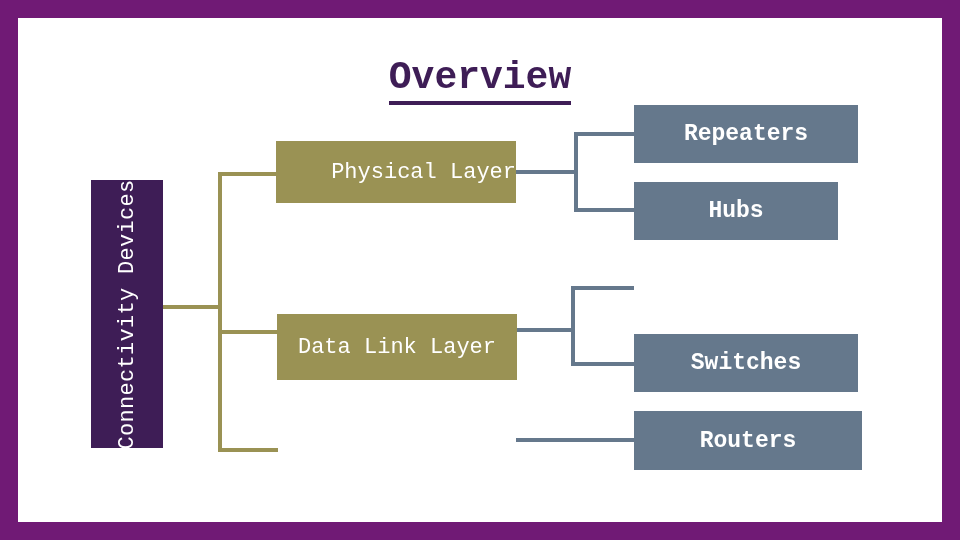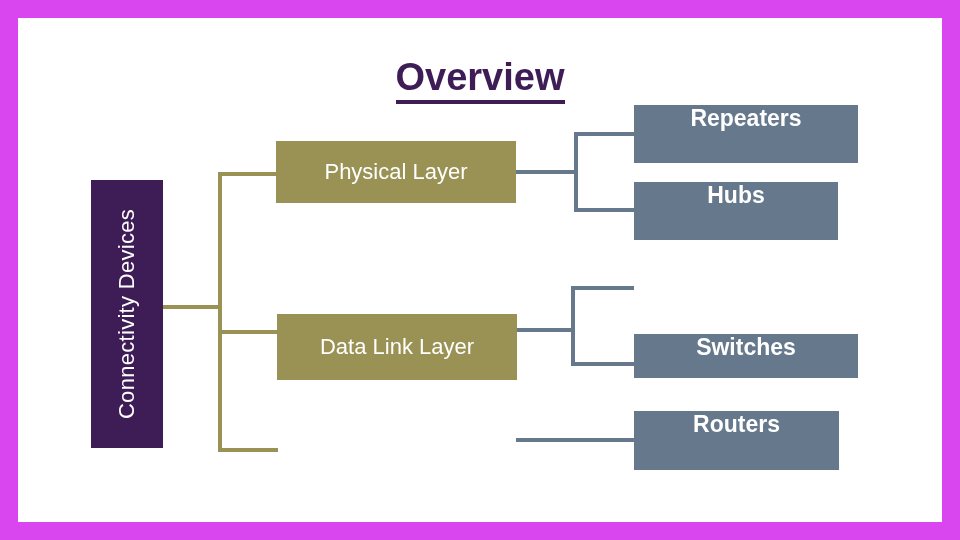--- a/index.html
+++ b/index.html
@@ -8,22 +8,23 @@
     background: #ffffff;
   }
   body {
     font-family: "Liberation Sans", sans-serif;
   }
 
   #slide {
     position: relative;
     width: 960px;
     height: 540px;
-    background: #d946ef;
+    background: #701a75;
     overflow: hidden;
+    font-family: Liberation Mono, monospace;
   }
 
   
   #canvas {
     position: absolute;
     left: 18px;
     top: 18px;
     width: 924px;
     height: 504px;
     background: #ffffff;
@@ -77,21 +78,21 @@
     justify-content: center;
     color: #ffffff;
     font-size: 22px;
     font-weight: normal;
     white-space: nowrap;
   }
   .device-box {
     position: absolute;
     background: #65788c;
     display: flex;
-    align-items: flex-start;
+    align-items: center;
     justify-content: center;
     color: #ffffff;
     font-size: 23px;
     font-weight: bold;
     white-space: nowrap;
   }
 
   
   .conn {
     position: absolute;
@@ -116,21 +117,21 @@
     <div class="conn gold h" style="left:145px; top:287px; width:57px;"></div>
 
     <div class="conn gold v" style="left:200px; top:154px; width:4px; height:280px;"></div>
 
     <div class="conn gold h" style="left:200px; top:154px; width:60px;"></div>
 
     <div class="conn gold h" style="left:200px; top:312px; width:60px;"></div>
 
     <div class="conn gold h" style="left:200px; top:430px; width:60px;"></div>
 
-    <div class="layer-box" style="left:258px; top:123px; width:240px; height:62px;">
+    <div class="layer-box" style="left:258px; top:123px; width:240px; height:62px;justify-content:flex-end;">
       <span>Physical Layer</span>
     </div>
 
     <div class="layer-box" style="left:259px; top:296px; width:240px; height:66px;">
       <span>Data Link Layer</span>
     </div>
 
 
     <div class="conn blue h" style="left:498px; top:152px; width:60px;"></div>
     <div class="conn blue v" style="left:556px; top:114px; width:4px; height:80px;"></div>
@@ -146,22 +147,22 @@
 
     <div class="device-box" style="left:616px; top:87px; width:224px; height:58px;">
       <span>Repeaters</span>
     </div>
 
     <div class="device-box" style="left:616px; top:164px; width:204px; height:58px;">
       <span>Hubs</span>
     </div>
 
 
-    <div class="device-box" style="left:616px; top:316px; width:224px; height:44px;">
+    <div class="device-box" style="left:616px; top:316px; width:224px; height:58px;">
       <span>Switches</span>
     </div>
 
-    <div class="device-box" style="left:616px; top:393px; width:205px; height:59px;">
+    <div class="device-box" style="left:616px; top:393px; width:228px; height:59px;">
       <span>Routers</span>
     </div>
 
   </div>
 </div>
 
 </body></html>

